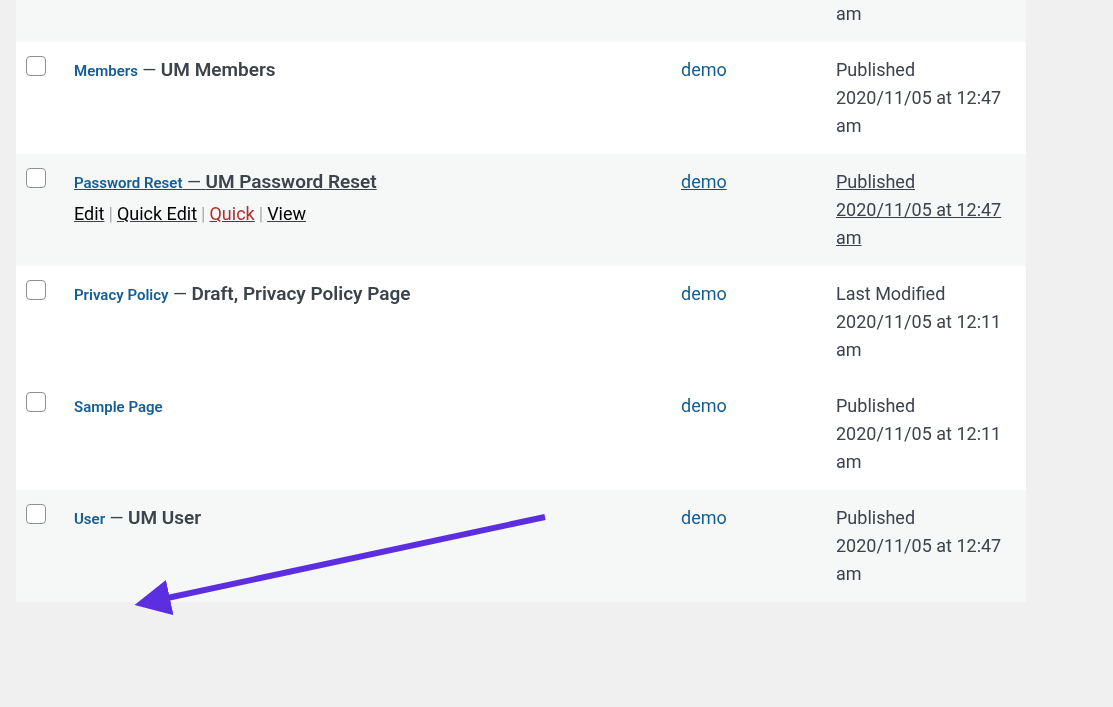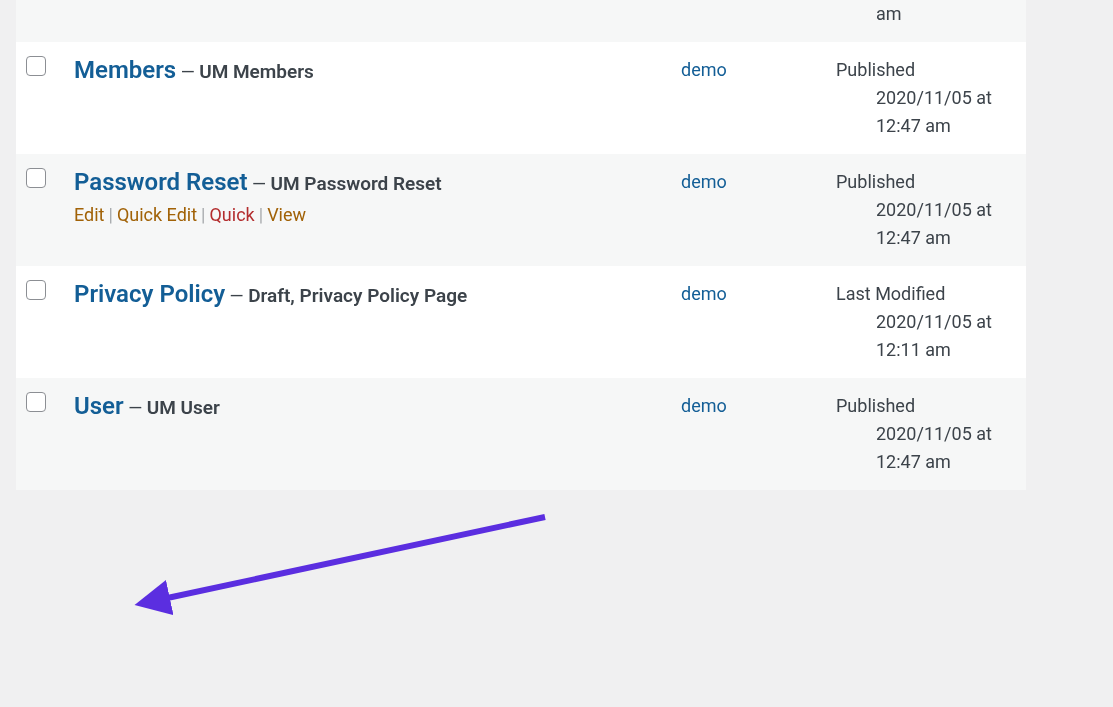--- a/index.html
+++ b/index.html
@@ -27,55 +27,55 @@
     table-layout:fixed;
   }
   table.wp-list tr { border:0; }
   table.wp-list td {
     vertical-align:top;
     padding:14px 10px 14px 10px;
     font-size:18px;
     line-height:28px;
   }
   table.wp-list tr.alt { background:#f6f7f7; }
-  table.wp-list tr.hover { background:#f6f7f7; }
+  table.wp-list tr.hover { background:#f6f7f7;text-decoration:underline; }
   col.cb { width:48px; }
   col.title { width:607px; }
   col.author { width:155px; }
   col.date { width:200px; }
   td.cb { padding-top:16px; padding-left:22px; padding-right:6px;}
   .checkbox {
     width:20px; height:20px;
     border:1px solid #8c8f94;
     border-radius:4px;
     background:#fff;
     display:inline-block;
   }
   td.title { padding-left:10px; }
   a.row-title {
     color:#135e96;
     text-decoration:none;
     font-weight:600;
-    font-size:24px;
+    font-size:15px;
   }
   .post-state-sep { color:#3c434a; font-weight:400; }
   .post-state { color:#3c434a; font-weight:600; font-size:19px;text-align:right;}
   .row-actions {
     margin-top:4px;
     font-size:18px;
     line-height:26px;
     color:#3c434a;
   }
-  .row-actions a { color:#a16207; text-decoration:none; }
+  .row-actions a { color:#000000; text-decoration:none; }
   .row-actions a.trash { color:#b32d2e; }
   .row-actions .sep { color:#a7aaad; padding:0 4px; }
   td.author a { color:#135e96; text-decoration:none;margin-top:8px; }
   td.date { color:#3c434a; }
   .date-status { display:block; }
-  .date-ts { display:block;margin-left:40px; }
+  .date-ts { display:block; }
   
   tr.partial td.cb, tr.partial td.title, tr.partial td.author {  }
   tr.partial td { padding-top:0; padding-bottom:14px;}
   tr.partial .date-ts { }
 
   
   .arrow-overlay {
     position:absolute;
     left:0; top:0;
     width:1113px;
@@ -144,20 +144,31 @@
         <span class="post-state">Draft, Privacy Policy Page</span>
       </td>
       <td class="author"><a href="#">demo</a></td>
       <td class="date">
         <span class="date-status">Last Modified</span>
         <span class="date-ts">2020/11/05 at 12:11 am</span>
       </td>
     </tr>
 
 
+    <tr>
+      <td class="cb"><span class="checkbox"></span></td>
+      <td class="title">
+        <a class="row-title" href="#">Sample Page</a>
+      </td>
+      <td class="author"><a href="#">demo</a></td>
+      <td class="date">
+        <span class="date-status">Published</span>
+        <span class="date-ts">2020/11/05 at 12:11 am</span>
+      </td>
+    </tr>
 
     <tr class="alt">
       <td class="cb"><span class="checkbox"></span></td>
       <td class="title">
         <a class="row-title" href="#">User</a>
         <span class="post-state-sep"> — </span>
         <span class="post-state">UM User</span>
       </td>
       <td class="author"><a href="#">demo</a></td>
       <td class="date">

